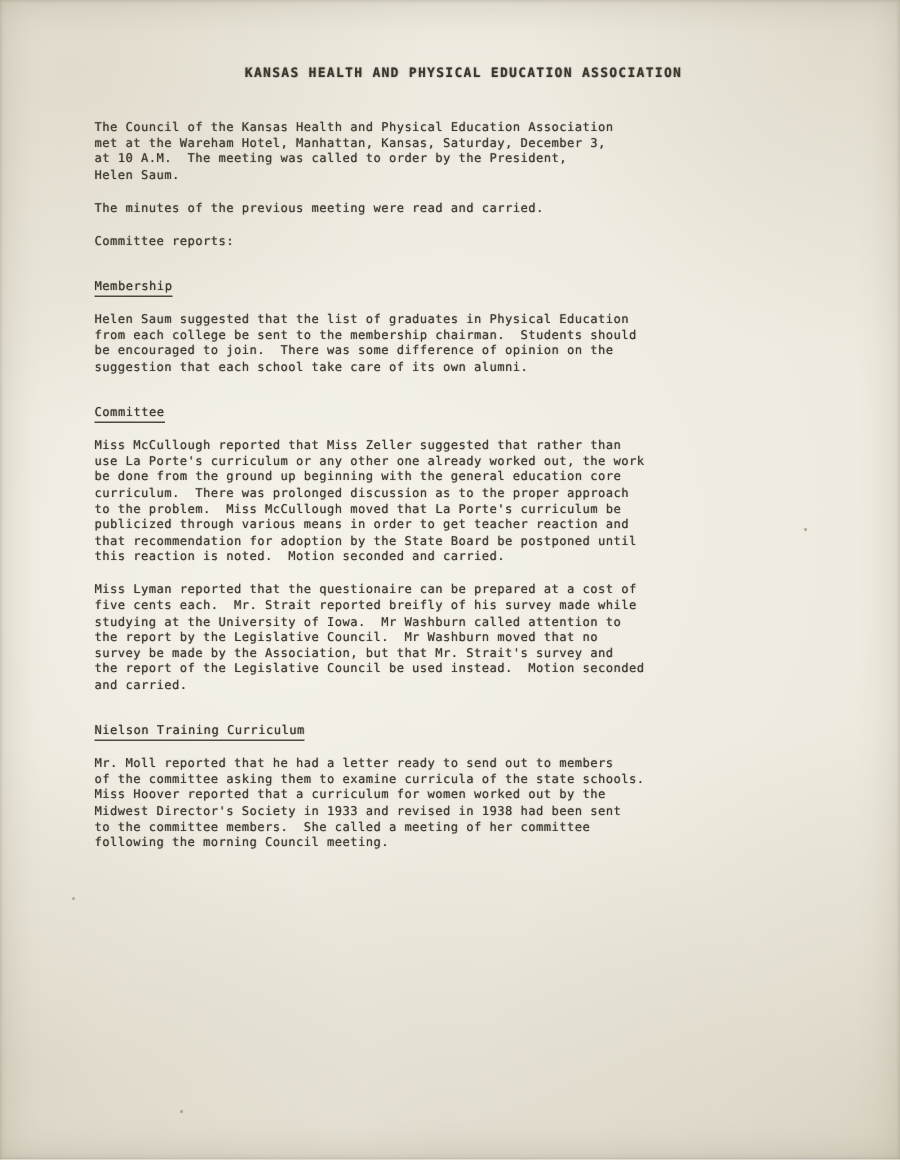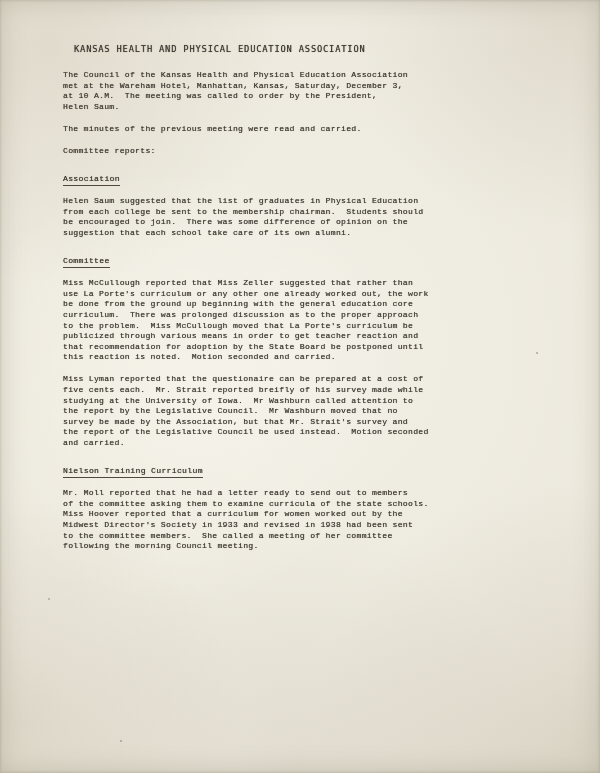--- a/index.html
+++ b/index.html
@@ -55,32 +55,32 @@
     height: 773px;
     padding: 42px 56px 30px 56px;
     box-sizing: border-box;
     color: #403a33;
     z-index: 3;
   }
 
   .doc-title {
     font-size: 8.6px;
     letter-spacing: 0.9px;
+    text-align: center;
     margin: 2px 0 16px 0;
     padding-left: 18px;
     color: #3a352e;
-    font-weight: normal;
+    font-weight: bold;
     text-shadow: 0 0 1px rgba(70,64,55,0.55), 0.4px 0.3px 0.6px rgba(90,84,72,0.4);
     white-space: nowrap;
   }
 
   .body-block {
-    margin-top: 16px;
+    margin-top: 26px;
     padding-left: 7px;
-    font-family: Liberation Mono, monospace;
   }
 
   p.para {
     margin: 0 0 11.5px 0;
     font-size: 8.05px;
     line-height: 10.6px;
     letter-spacing: 0.32px;
     color: #3e3932;
     text-shadow: 0 0 0.7px rgba(75,68,58,0.55), 0.3px 0.25px 0.5px rgba(95,88,76,0.35);
     white-space: pre-wrap;
@@ -123,21 +123,21 @@
     <div class="body-block">
 
       <p class="para">The Council of the Kansas Health and Physical Education Association
 met at the Wareham Hotel, Manhattan, Kansas, Saturday, December 3,
 at 10 A.M.  The meeting was called to order by the President,
 Helen Saum.</p>
       <p class="para">The minutes of the previous meeting were read and carried.</p>
       <p class="para">Committee reports:</p>
 
       <div class="sec-wrap">
-        <h2 class="sec">Association</h2>
+        <h2 class="sec">Membership</h2>
         <p class="para after-head">Helen Saum suggested that the list of graduates in Physical Education
 from each college be sent to the membership chairman.  Students should
 be encouraged to join.  There was some difference of opinion on the
 suggestion that each school take care of its own alumni.</p>
       </div>
 
       <div class="sec-wrap">
         <h2 class="sec">Committee</h2>
         <p class="para after-head">Miss McCullough reported that Miss Zeller suggested that rather than
 use La Porte's curriculum or any other one already worked out, the work

